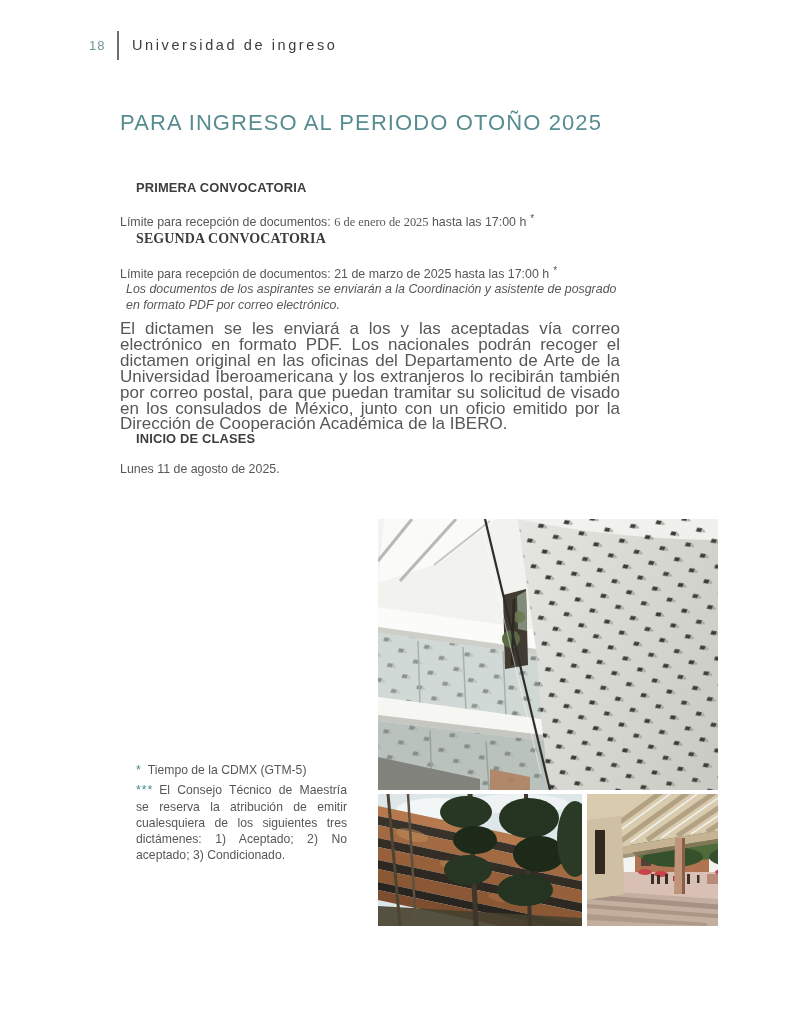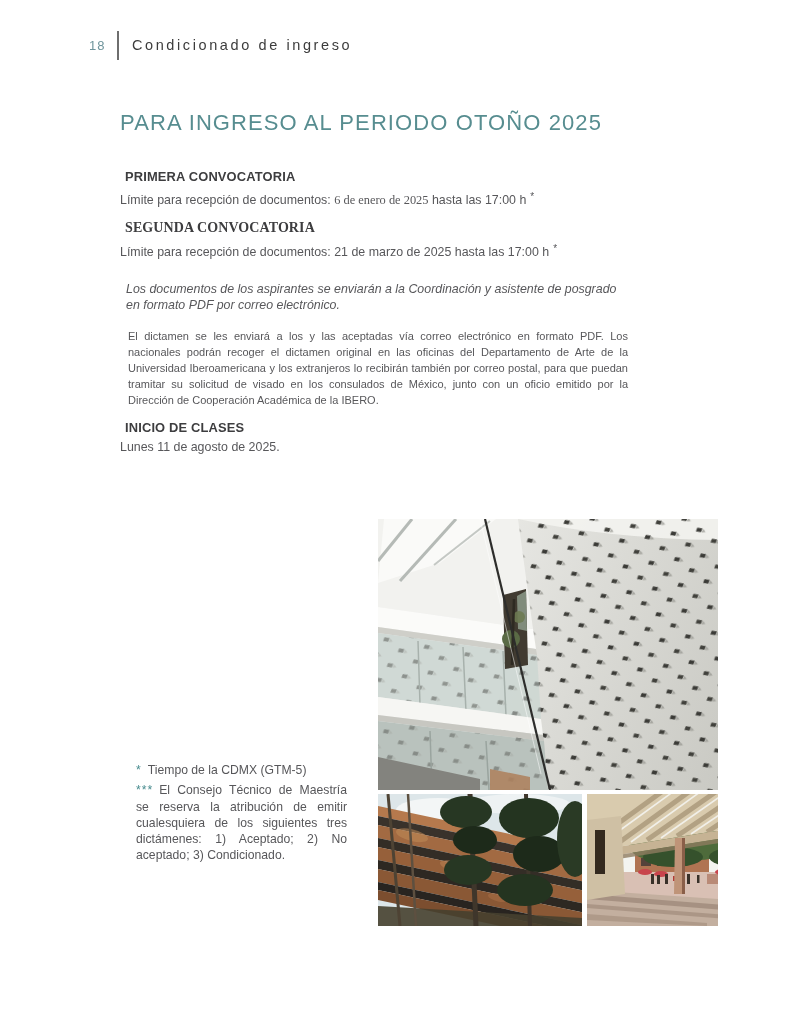--- a/index.html
+++ b/index.html
@@ -15,31 +15,31 @@
   .section-title { font-size:14.5px; letter-spacing:2.6px; color:#3c3c3c; }
 
   
   .doc-title {
     position:absolute; left:120px; top:110px; margin:0;
     font-size:22px; font-weight:400; letter-spacing:1.1px; color:#578d90;text-align:right;
   }
 
   
   .blk { position:absolute; left:120px; color:#57575a; }
-  .h-bold { margin:5px; font-size:12.9px; font-weight:bold; color:#3d3d3f; letter-spacing:.15px; }
+  .h-bold { margin:16px; font-size:12.9px; font-weight:bold; color:#3d3d3f; letter-spacing:.15px; }
   .h-serif { font-family:"Liberation Serif", serif; font-size:14px; letter-spacing:.1px; }
   .body-line { margin:1px 0 0; font-size:12.4px; line-height:15.8px; }
   .date-serif { font-family:"Liberation Serif", serif; }
   .note-sup { display:inline-block; font-size:10px; vertical-align:4px; margin-left:4px; color:#57575a; }
 
   .call-1 { top:164px; }
   .call-2 { top:215px; }
 
   .p-documents { top:276px; width:520px; font-size:12.4px; line-height:15.8px; white-space:pre-line; margin:6px;font-style:italic; }
-  .p-dictamen  { top:321px; width:500px; font-size:11px; line-height:15.9px; text-align:justify; margin:8px; }
+  .p-dictamen  { top:321px; width:500px; font-size:17px; line-height:15.9px; text-align:justify; margin:0; }
 
   .inicio { top:415px; }
 
   
   .footnotes { position:absolute; left:120px; top:762px; width:243px;
                font-size:12.2px; line-height:16.3px; color:#57575a; }
   .footnote { text-align:justify; margin:0 16px 5px; }
   .footnote:first-child { margin-bottom:4px; }
   .fn-marker { color:#4c8e91; margin-right:6px; letter-spacing:1px; }
 
@@ -51,21 +51,21 @@
   .photo-right { left:587px; top:794px; width:204px; height:132px; }
 </style>
 </head>
 <body>
 
 <div class="page">
 
   <div class="header">
     <span class="page-num">18</span>
     <span class="header-divider"></span>
-    <span class="section-title">Condicionado de ingreso</span>
+    <span class="section-title">Universidad de ingreso</span>
   </div>
 
   <h1 class="doc-title">PARA INGRESO AL PERIODO OTOÑO 2025</h1>
 
   <section class="blk call-1">
     <h2 class="h-bold">PRIMERA CONVOCATORIA</h2>
     <p class="body-line"><span>Límite para recepción de documentos: </span><span class="date-serif">6 de enero de 2025</span><span> hasta las 17:00 h</span><span class="note-sup">*</span></p>
   </section>
 
   <section class="blk call-2">

